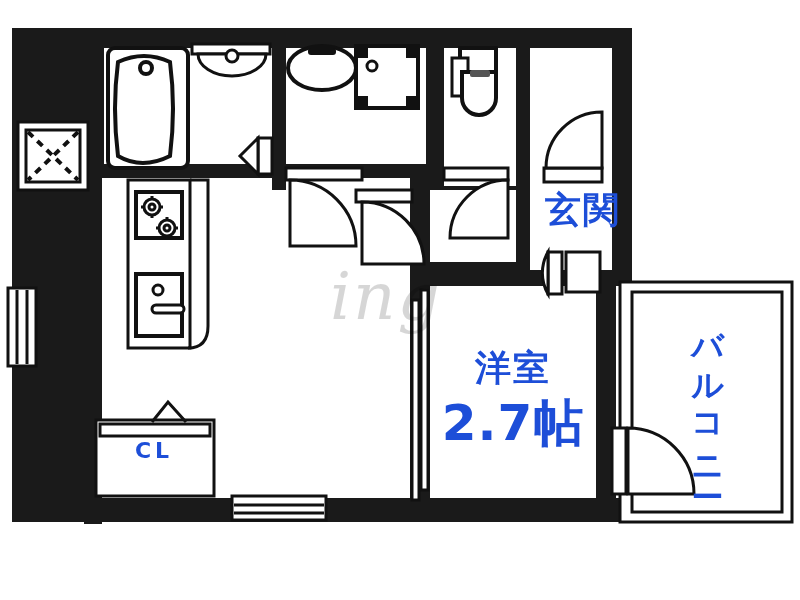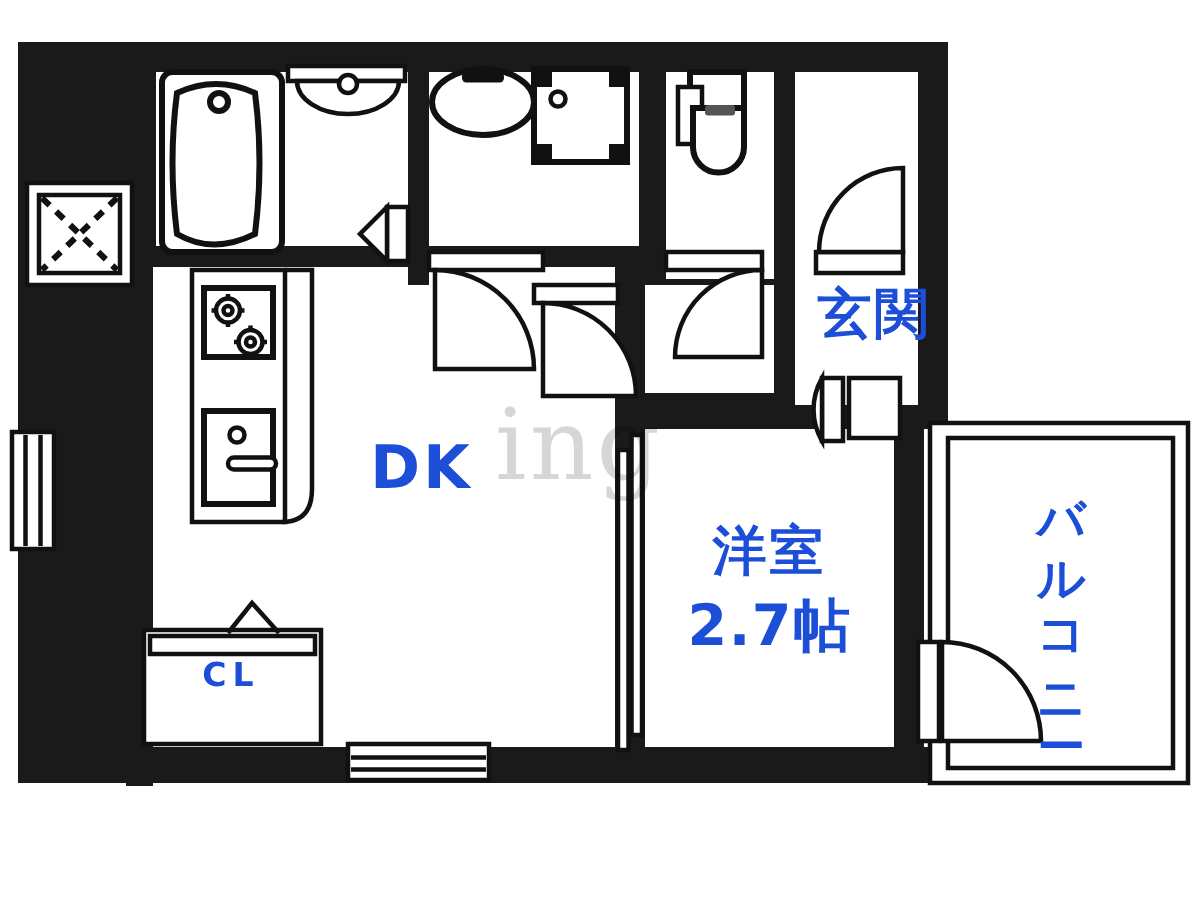--- a/index.html
+++ b/index.html
@@ -6,27 +6,27 @@
   body{width:800px;height:600px;overflow:hidden;
        font-family:"DejaVu Sans","Liberation Sans",sans-serif;}
   #stage{position:relative;width:800px;height:600px;background:#ffffff;}
   #stage svg{position:absolute;left:0;top:0;}
   .lbl{position:absolute;color:#1d4ed8;font-weight:bold;white-space:pre;
        text-align:center;line-height:1.0;}
   .lbl.jp{font-family:"DejaVu Sans","Liberation Sans",sans-serif;}
   #lbl-dk{left:186px;top:292px;width:190px;font-size:40px;letter-spacing:2px;}
   #lbl-dk-area{left:186px;top:338px;width:190px;font-size:40px;letter-spacing:1px;}
   #lbl-room{left:428px;top:350px;width:170px;font-size:36px;letter-spacing:2px;}
-  #lbl-room-area{left:428px;top:398px;width:170px;font-size:38px;letter-spacing:1px;}
+  #lbl-room-area{left:428px;top:398px;width:170px;font-size:50px;letter-spacing:1px;}
   #lbl-genkan{left:528px;top:192px;width:110px;font-size:36px;letter-spacing:2px;}
   #lbl-cl{left:104px;top:440px;width:100px;font-size:22px;letter-spacing:4px;}
   #lbl-balcony{left:680px;top:310px;width:44px;font-size:32px;
        writing-mode:vertical-rl;text-orientation:upright;letter-spacing:6px;line-height:1.05;}
   #watermark{position:absolute;left:330px;top:258px;width:340px;height:70px;
-       font-size:66px;color:rgba(0,0,0,0.16);font-weight:normal;
+       font-size:66px;color:rgba(0,0,0,0.16);font-style:italic;font-weight:normal;
        letter-spacing:2px;white-space:nowrap;pointer-events:none;
        font-family:"DejaVu Serif","Liberation Serif",serif;}
 </style>
 </head>
 <body>
 
 <div id="stage">
 
   <svg width="800" height="600" viewBox="0 0 800 600" shape-rendering="geometricPrecision">
 
@@ -203,21 +203,20 @@
       <line x1="17" y1="290" x2="17" y2="364" stroke="#111111" stroke-width="3"></line>
       <line x1="27" y1="290" x2="27" y2="364" stroke="#111111" stroke-width="3"></line>
 
       <rect x="232" y="496" width="94" height="24" fill="#ffffff" stroke="#111111" stroke-width="3"></rect>
       <line x1="234" y1="505" x2="324" y2="505" stroke="#111111" stroke-width="3"></line>
       <line x1="234" y1="513" x2="324" y2="513" stroke="#111111" stroke-width="3"></line>
     </g>
 
   </svg>
 
-  <div class="lbl" id="lbl-dk">DK</div>
 
   <div class="lbl jp" id="lbl-room">洋室</div>
   <div class="lbl jp" id="lbl-room-area">2.7帖</div>
 
   <div class="lbl jp" id="lbl-genkan">玄関</div>
 
   <div class="lbl" id="lbl-cl">CL</div>
 
   <div class="lbl jp" id="lbl-balcony">バルコニー</div>
 

